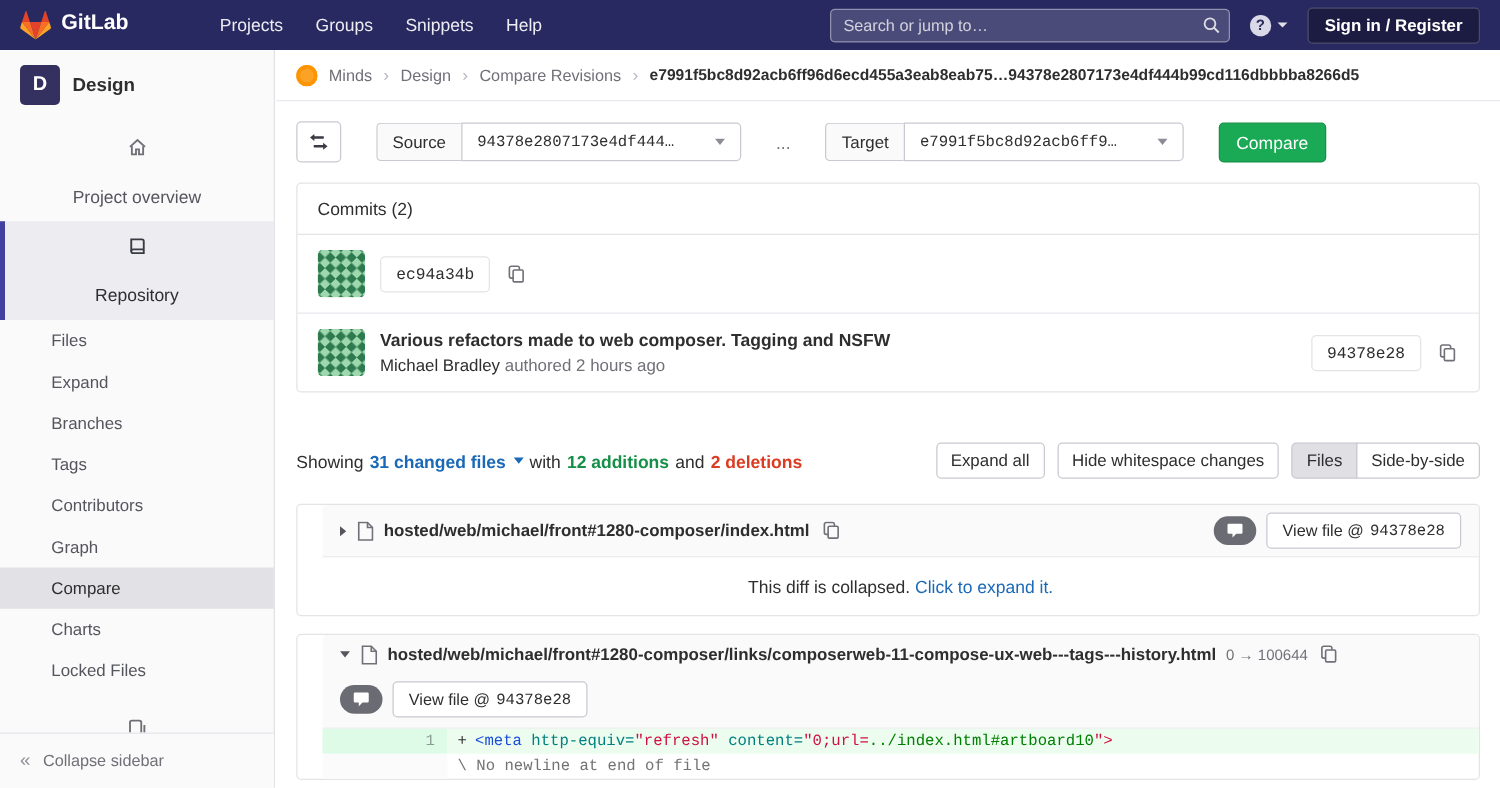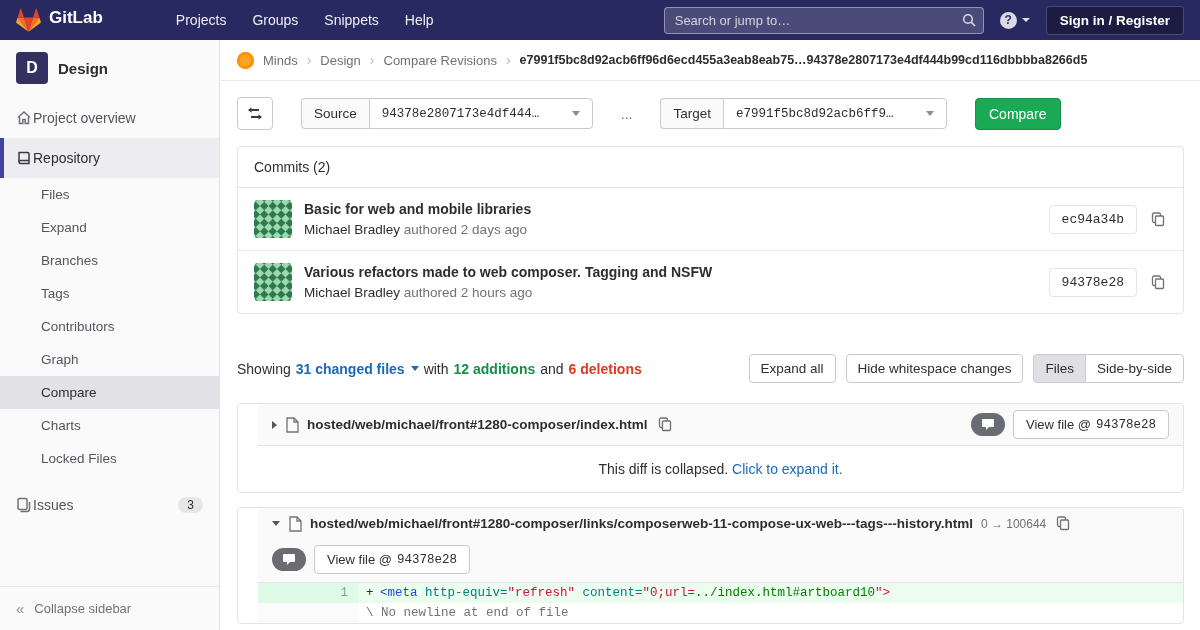--- a/index.html
+++ b/index.html
@@ -32,21 +32,21 @@
   .sign-in { background:rgba(0,0,0,.3); border:1px solid rgba(255,255,255,.2); border-radius:4px;
     color:#fff; font-weight:bold; font-size:13.5px; padding:6px 13px; }
 
   
   .sidebar { position:fixed; top:40px; left:0; bottom:0; width:220px; background:#fafafa;
     border-right:1px solid #e1e1e6; z-index:40; }
   .project-header { display:flex; align-items:center; gap:10px; padding:12px 16px 14px; }
   .project-avatar { width:32px; height:32px; border-radius:4px; background:#343060; color:#fff;
     font-size:16px; font-weight:bold; display:flex; align-items:center; justify-content:center; }
   .project-name { font-weight:bold; font-size:15px; color:#2e2e2e; }
-  .nav-item { display:flex; align-items:center; gap:1px; padding:12px 16px; color:#55555e; font-size:14px; }
+  .nav-item { display:flex; align-items:center; gap:23px; padding:12px 16px; color:#55555e; font-size:14px;flex-direction:column; }
   .nav-item .s-icon { width:16px; display:flex; justify-content:center; }
   .nav-item.repo-active { background:#ececf1; box-shadow:inset 4px 0 0 #41419f; color:#2e2e2e; }
   .subnav-item { display:block; padding:9px 16px 9px 41px; color:#55555e; font-size:13.5px; }
   .subnav-item.active { background:#e1e1e6; color:#2e2e2e; }
   .issues-item { margin-top:10px; }
   .badge { margin-left:auto; background:rgba(0,0,0,.08); border-radius:10px; padding:1px 9px;
     font-size:12px; color:#2e2e2e; }
   .collapse-btn { position:absolute; bottom:0; left:0; right:0; border-top:1px solid #e5e5ea;
     padding:14px 16px; display:flex; align-items:center; gap:10px; color:#707078; font-size:13px;
     background:#fafafa; cursor:pointer; }
@@ -284,27 +284,20 @@
     </div>
 
     <section class="panel">
       <div class="panel-header">Commits (2)</div>
       <div class="commit-row">
         <span class="avatar">
           <svg width="38" height="38">
               <rect width="38" height="38" fill="url(#idc)"></rect>
             </svg>
         </span>
-        <div class="commit-info">
-          <a class="commit-title">Basic for web and mobile libraries</a>
-          <div class="commit-meta">
-            <a class="author">Michael Bradley</a>
-            <span>authored 2 days ago</span>
-          </div>
-        </div>
         <div class="commit-actions">
           <a class="sha-box mono">ec94a34b</a>
           <button class="copy-btn">
             <svg width="14" height="15" viewBox="0 0 14 15" fill="none" stroke="#707078" stroke-width="1.3">
               <rect x="4.5" y="4" width="8" height="9.5" rx="1"></rect>
               <path d="M9.5 4V2.5A1.5 1.5 0 0 0 8 1H3A1.5 1.5 0 0 0 1.5 2.5V9A1.5 1.5 0 0 0 3 10.5h1.5"></path>
             </svg>
           </button>
         </div>
       </div>
@@ -336,21 +329,21 @@
     <div class="diff-stats">
       <div class="stats-text">
         <span>Showing</span>
         <span class="files-dropdown">
           <span>31 changed files</span>
           <span class="caret-down"></span>
         </span>
         <span>with</span>
         <span class="additions">12 additions</span>
         <span>and</span>
-        <span class="deletions">6 deletions</span>
+        <span class="deletions">2 deletions</span>
       </div>
       <div class="stats-actions">
         <button class="btn">Expand all</button>
         <button class="btn">Hide whitespace changes</button>
         <div class="btn-group">
           <button class="btn active">Files</button>
           <button class="btn">Side-by-side</button>
         </div>
       </div>
     </div>

